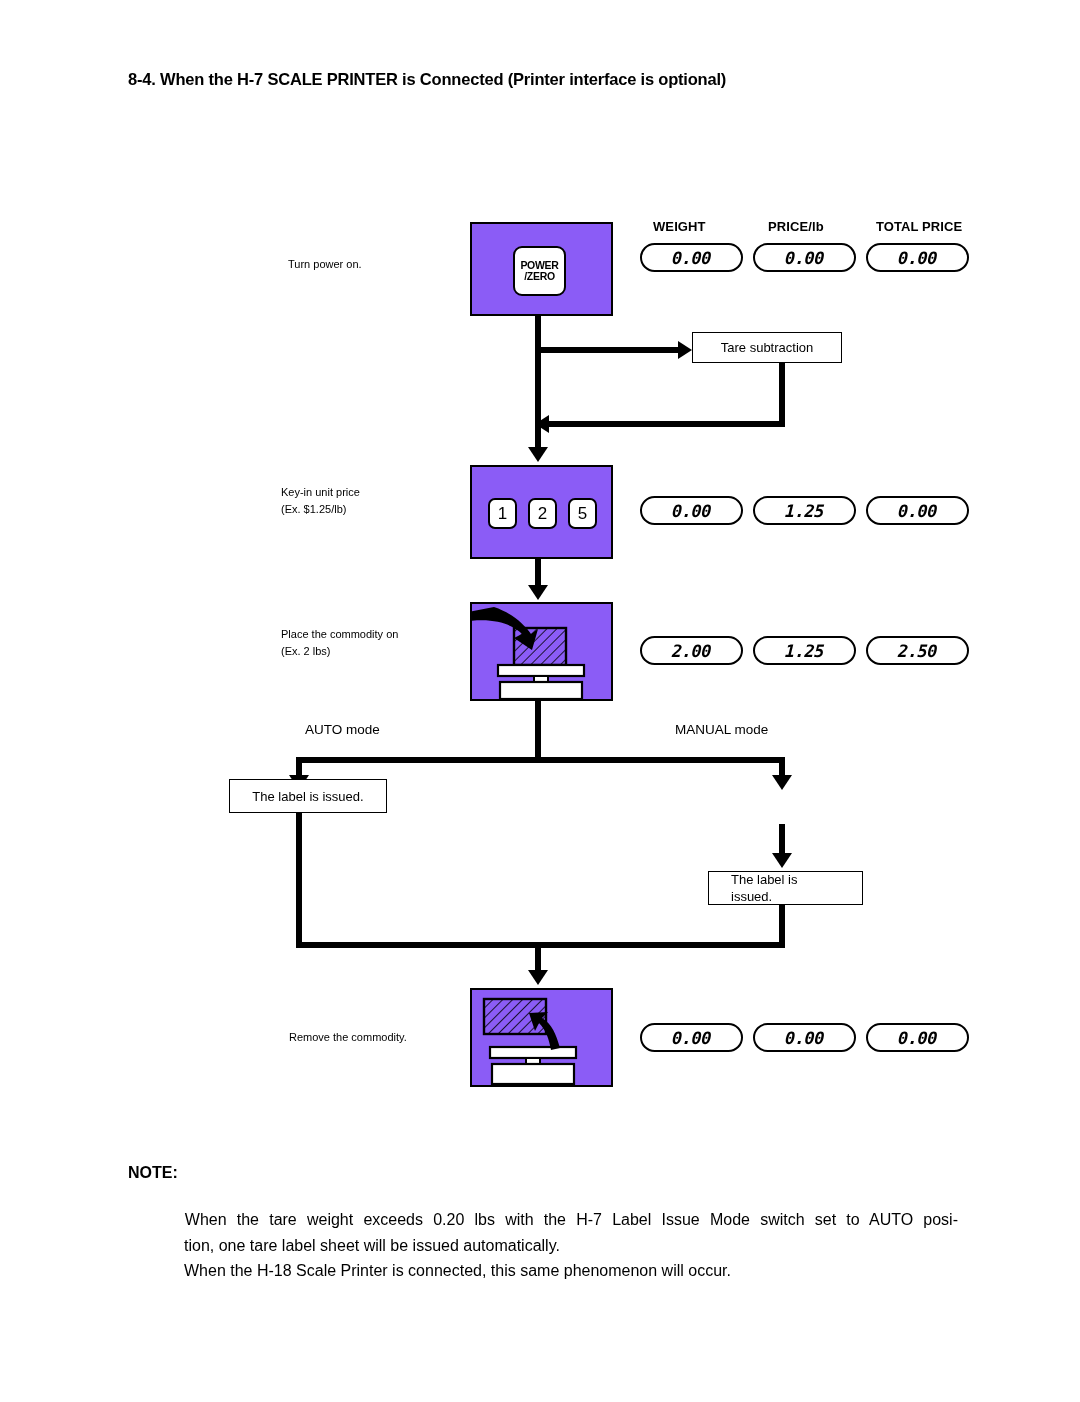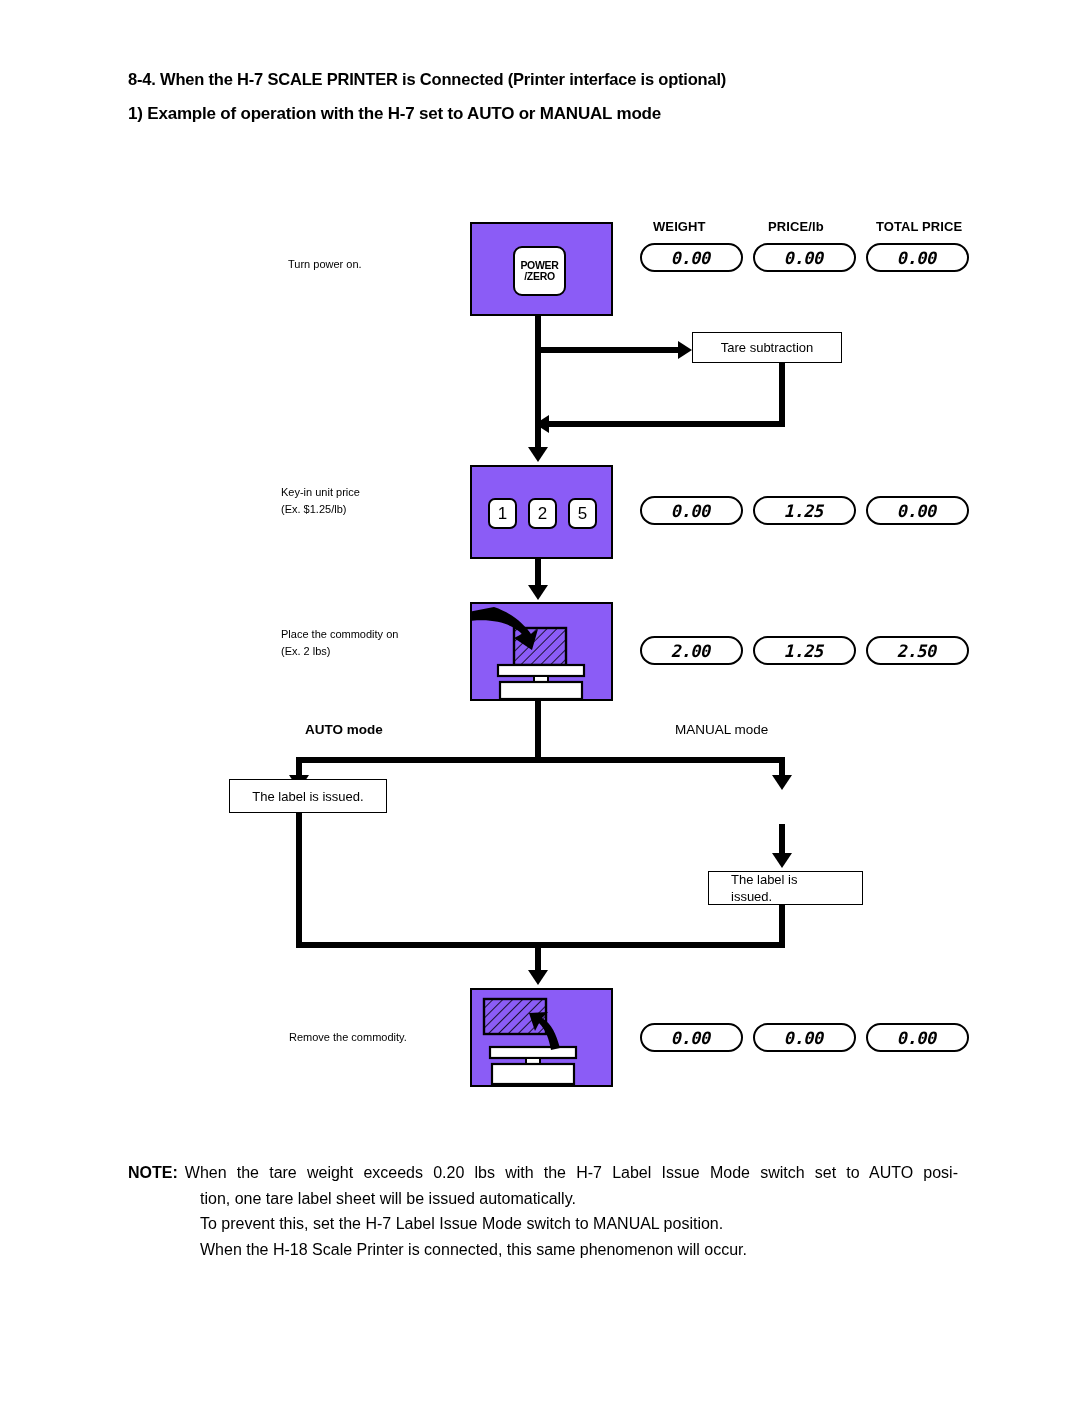--- a/index.html
+++ b/index.html
@@ -78,31 +78,30 @@
   .arr-l { position:absolute; width:0; height:0;
            border-top:9px solid transparent; border-bottom:9px solid transparent;
            border-right:14px solid #000; }
 
   .branch-label { position:absolute; font-size:13.5px; white-space:nowrap; }
 
   
   #note { position:absolute; left:128px; top:1160px; width:830px; }
   .note-row { display:flex; font-size:16px; line-height:25.5px; }
   .note-tag { font-weight:bold; flex:0 0 auto; padding-right:7px; }
-  .note-body { flex:1 1 auto; }
-  .note-line { font-size:16px; line-height:25.5px; margin-left:72px; }
+  .note-body { flex:1 1 auto;margin-top:47px; }
+  .note-line { font-size:16px; line-height:25.5px; margin-left:56px; }
   .j { text-align:justify; text-align-last:justify; }
 </style>
 </head>
 <body>
 
 <div class="page">
 
   <div class="heading" id="h-sec">8-4.  When the H-7 SCALE PRINTER is Connected (Printer interface is optional)</div>
-  <div class="heading" id="h-sub">1) Example of operation with the H-7 set to AUTO or MANUAL mode</div>
 
   <div id="diagram">
 
     <div class="lcd-label" style="left:653px; top:219px;">WEIGHT</div>
     <div class="lcd-label" style="left:768px; top:219px;">PRICE/lb</div>
     <div class="lcd-label" style="left:876px; top:219px;">TOTAL PRICE</div>
 
     <div class="caption" style="left:288px; top:256px;">Turn power on.</div>
 
     <div class="device" style="left:470px; top:222px; width:143px; height:94px;">
@@ -187,21 +186,21 @@
       </div>
     <div class="lcd" style="left:753px; top:636px;">
         <span>1.25</span>
       </div>
     <div class="lcd" style="left:866px; top:636px;">
         <span>2.50</span>
       </div>
 
     <div class="vline" style="left:535px; top:701px; height:62px;"></div>
 
-    <div class="branch-label" style="left:305px; top:722px;font-weight:bold;">AUTO mode</div>
+    <div class="branch-label" style="left:305px; top:722px;">AUTO mode</div>
     <div class="branch-label" style="left:675px; top:722px;">MANUAL mode</div>
 
     <div class="hline" style="left:296px; top:757px; width:489px;"></div>
 
     <div class="vline" style="left:296px; top:757px; height:22px;"></div>
     <div class="arr-d" style="left:289px; top:775px;"></div>
 
     <div class="vline" style="left:779px; top:757px; height:22px;"></div>
     <div class="arr-d" style="left:772px; top:775px;"></div>
 
@@ -256,17 +255,16 @@
       </div>
 
   </div>
 
   <div id="note">
     <div class="note-row">
       <div class="note-tag">NOTE:</div>
       <div class="note-body j">When the tare weight exceeds 0.20 lbs with the H-7 Label Issue Mode switch set to AUTO posi-</div>
     </div>
     <div class="note-line">tion, one tare label sheet will be issued automatically.</div>
-    <div class="note-line">To prevent this, set the H-7 Label Issue Mode switch to MANUAL position.</div>
     <div class="note-line">When the H-18 Scale Printer is connected, this same phenomenon will occur.</div>
   </div>
 
 </div>
 
 </body></html>

